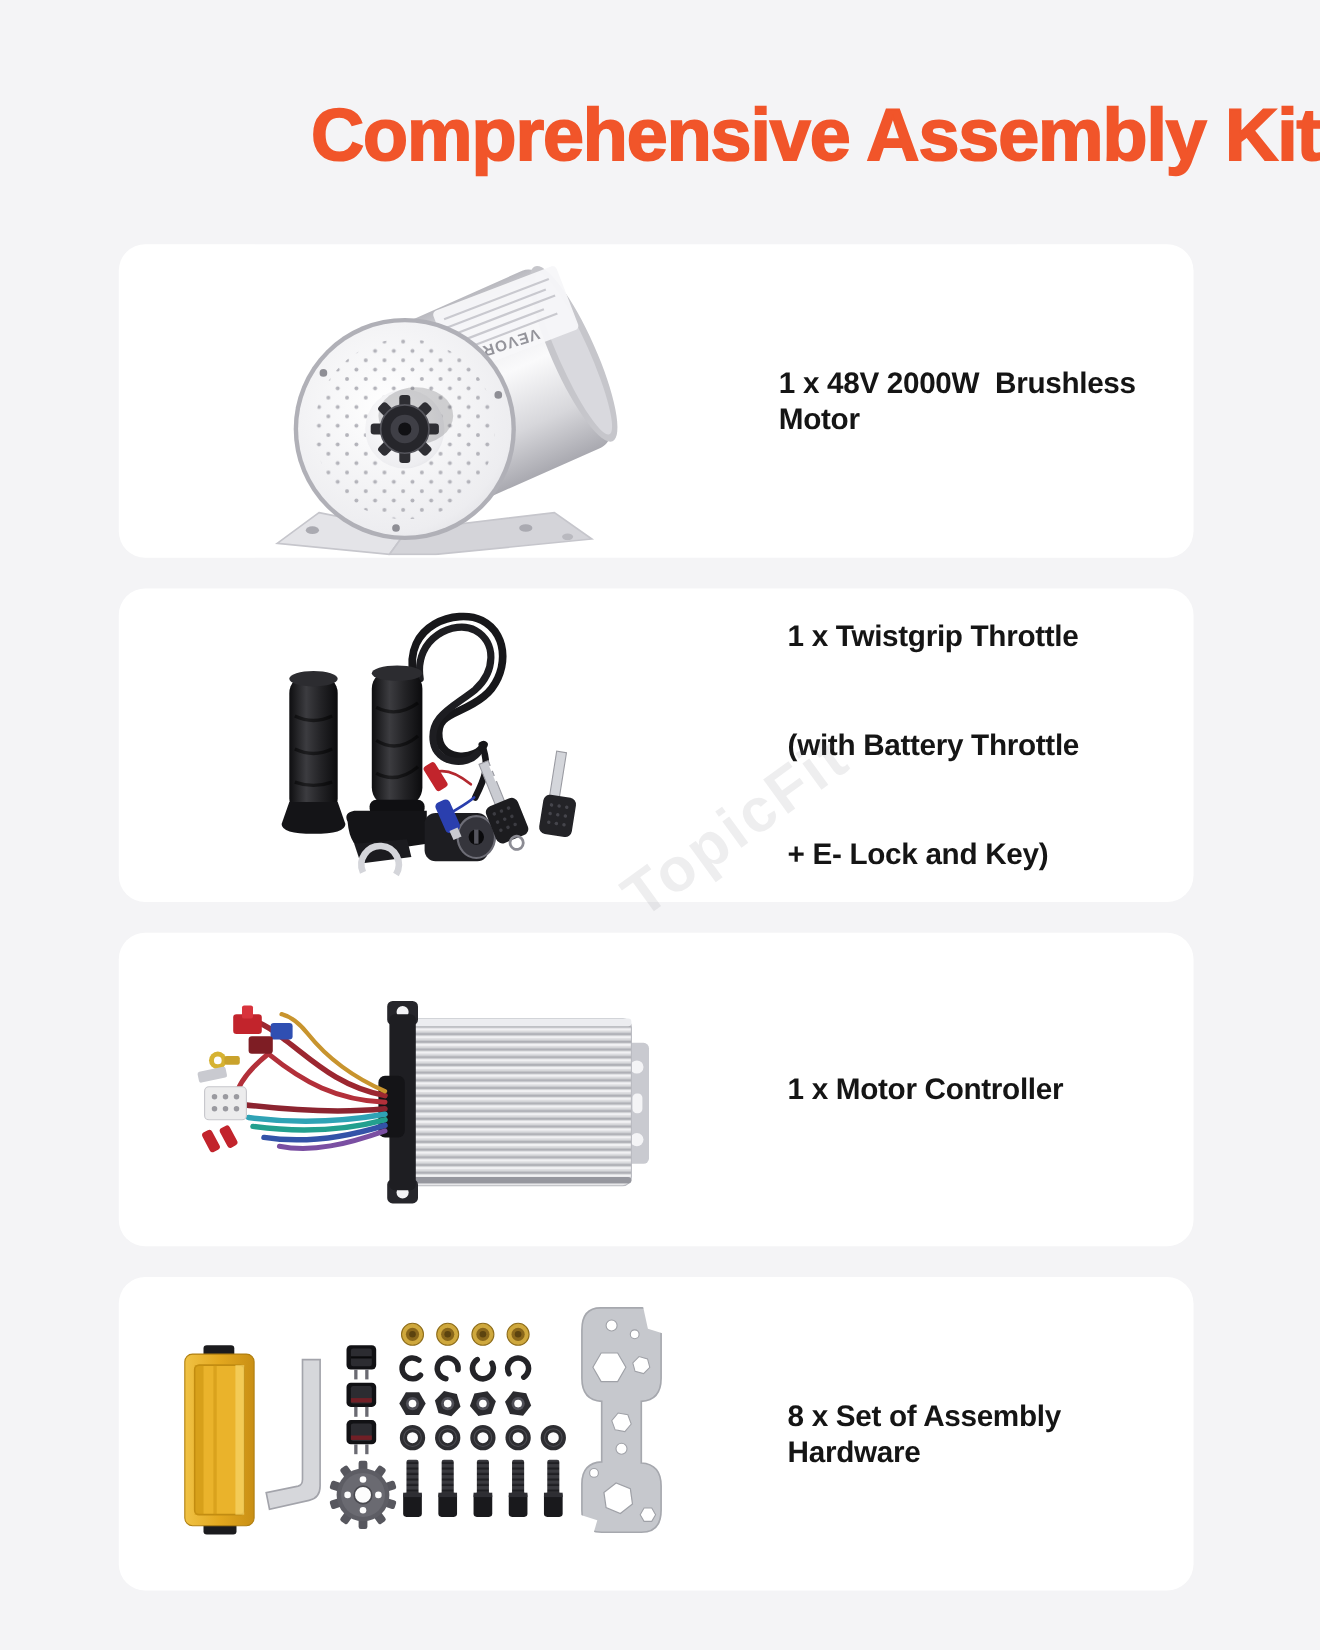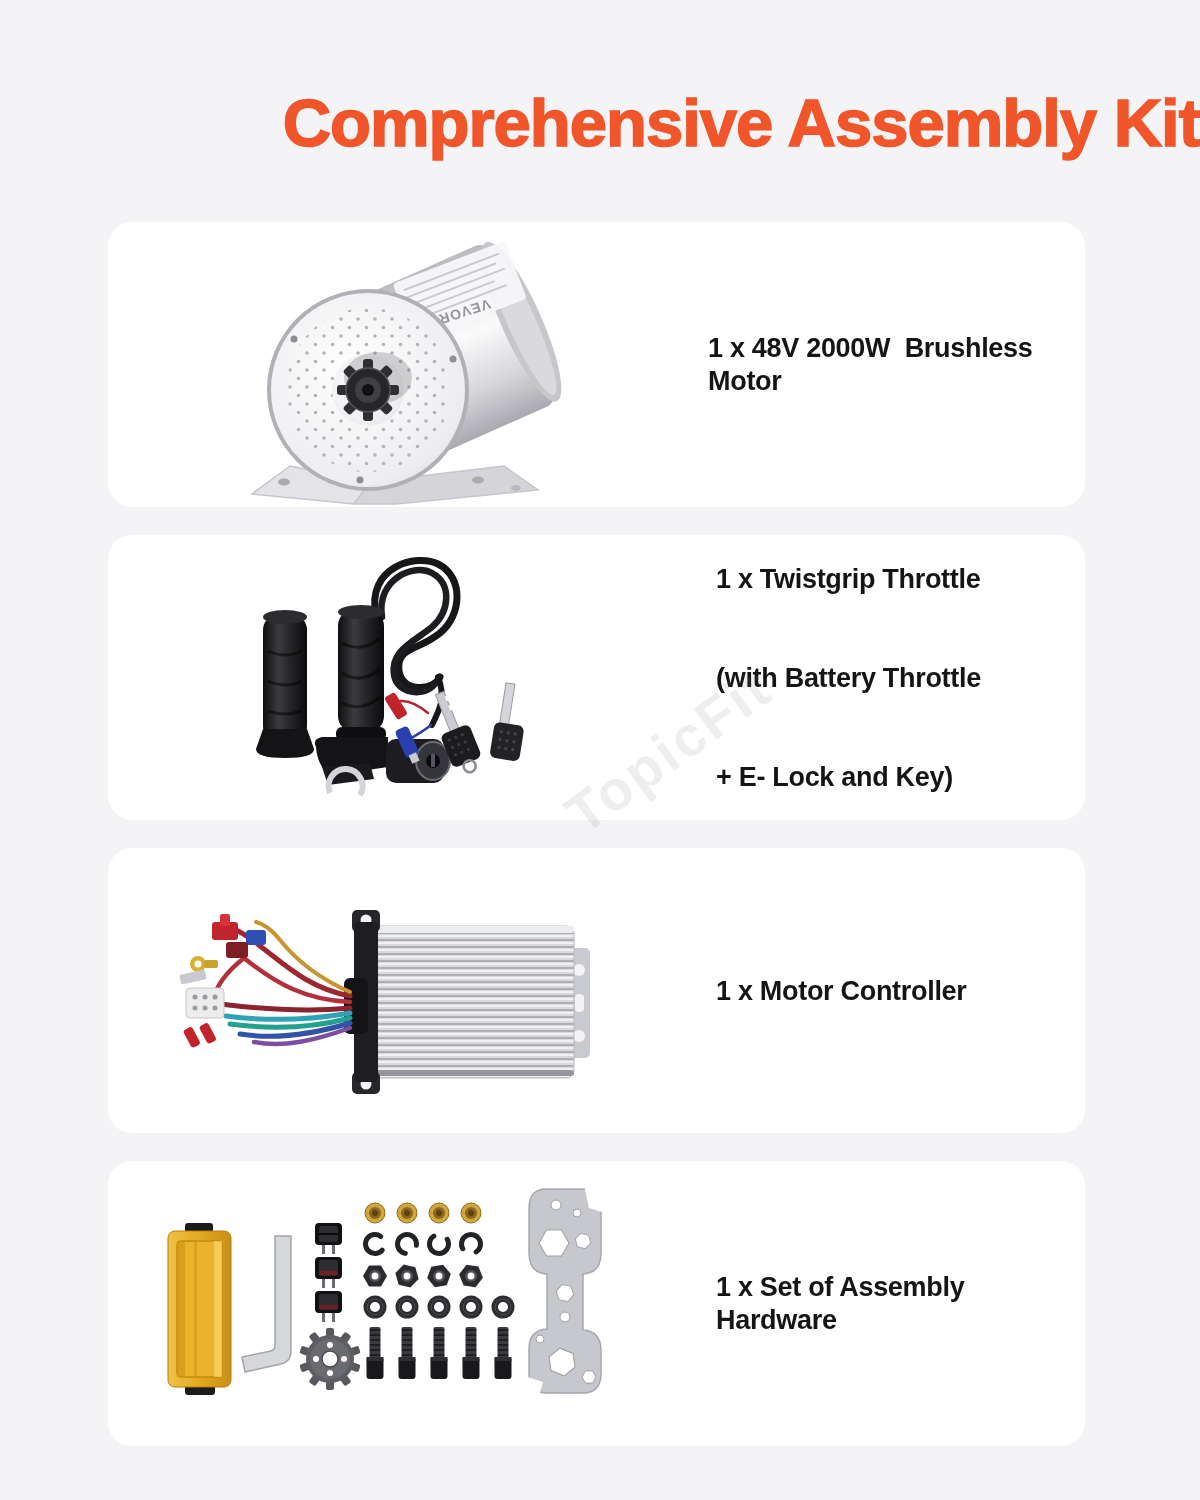--- a/index.html
+++ b/index.html
@@ -431,18 +431,18 @@
           <use href="#hexu" transform="translate(420 60) scale(8) rotate(15)" fill="#fff" stroke="#9fa1a7" stroke-width="0.12"></use>
           <use href="#hexu" transform="translate(402 112) scale(9) rotate(10)" fill="#fff" stroke="#9fa1a7" stroke-width="0.11"></use>
           <circle cx="402" cy="136" r="5" fill="#fff" stroke="#9fa1a7"></circle>
           <circle cx="377" cy="158" r="4" fill="#fff" stroke="#9fa1a7"></circle>
           <use href="#hexu" transform="translate(399 181) scale(14) rotate(22)" fill="#fff" stroke="#9fa1a7" stroke-width="0.08"></use>
           <use href="#hexu" transform="translate(426 196) scale(7)" fill="#fff" stroke="#9fa1a7" stroke-width="0.14"></use>
         </g>
       </svg>
     </div>
     <div class="card-text">
-      <div>1 x Set of Assembly Hardware</div>
+      <div>8 x Set of Assembly Hardware</div>
     </div>
   </section>
 
   <div class="watermark">TopicFit</div>
 </div>
 
 </body></html>

